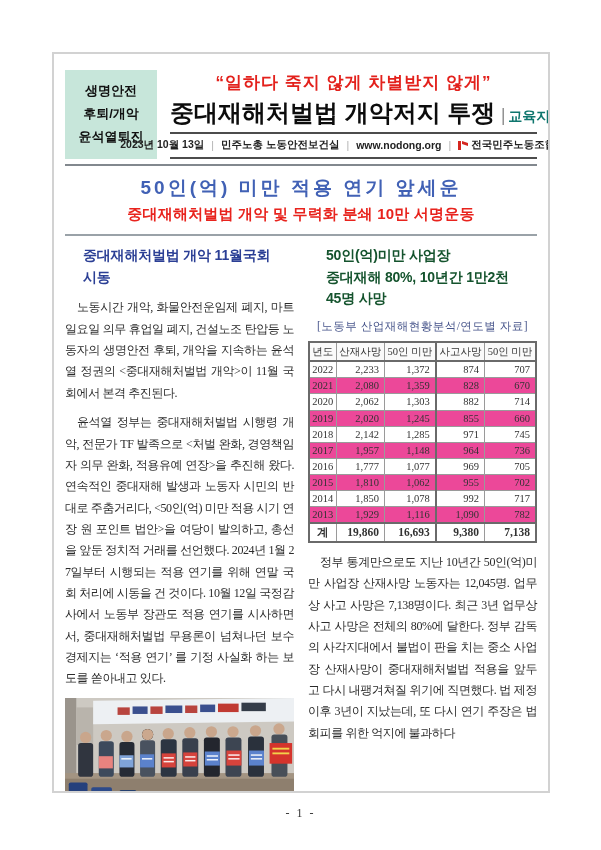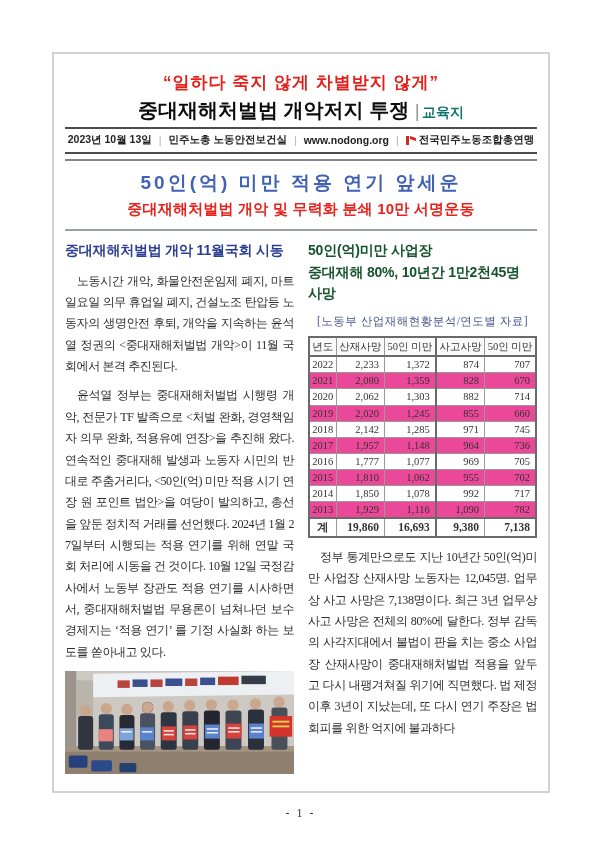--- a/index.html
+++ b/index.html
@@ -25,21 +25,21 @@
   .quote {
     text-align:center; color:#e3211c; font-weight:900; font-size:17px;
     letter-spacing:1px; font-family:"Liberation Sans", sans-serif;
     padding:1px 0 3px;
   }
   .title-row {
     text-align:center; border-bottom:2px solid #4c4c4c; padding-bottom:3px;
     white-space:nowrap;
   }
   .title {
-    font-size:20px; font-weight:900; color:#0c0c0c; letter-spacing:0px;
+    font-size:24px; font-weight:900; color:#0c0c0c; letter-spacing:0px;
     font-family:"Liberation Sans", sans-serif;
   }
   .tsep { color:#555; font-weight:400; font-size:19px; margin:0 3px 0 6px; }
   .edition { font-size:14px; font-weight:800; color:#0f766e; font-family:"Liberation Sans", sans-serif; }
   .dateline {
     display:flex; justify-content:center; align-items:center; gap:7px;
     padding:4px 0 5px; border-bottom:2px solid #4c4c4c;
     font-size:10.5px; font-weight:700; color:#222; white-space:nowrap;
     font-family:"Liberation Sans", sans-serif;
   }
@@ -56,21 +56,21 @@
   .main-head {
     color:#e8231d; font-size:15px; font-weight:900; letter-spacing:0.2px;
     font-family:"Liberation Sans", sans-serif;
   }
 
   
   .columns { display:grid; grid-template-columns:1fr 1fr; gap:14px; padding-top:9px; }
   .col { min-width:0; }
   .colhead {
     font-family:"Liberation Sans", sans-serif; font-size:14px; font-weight:800;
-    margin:0 0 9px; line-height:1.55; letter-spacing:-0.2px;
+    margin:0 18px 9px; line-height:1.55; letter-spacing:-0.2px;
   }
   .h-blue { color:#2b3f95; }
   .h-red  { color:#14532d; }
   p.body {
     font-size:12px; line-height:1.78; text-align:justify; word-break:break-all;
     color:#2b2b2b; margin:8px 0 8px; text-indent:12px; letter-spacing:-0.4px;
   }
 
   
   .tcaption {
@@ -105,20 +105,25 @@
     font-size:12px; color:#333; letter-spacing:2px;
   }
 </style>
 </head>
 <body>
 
 <div class="canvas">
   <div class="sheet">
 
     <header class="masthead">
+      <div class="mast-box">
+        <div>생명안전</div>
+        <div>후퇴/개악</div>
+        <div>윤석열퇴진</div>
+      </div>
       <div class="mast-right">
         <div class="quote">“일하다 죽지 않게 차별받지 않게”</div>
         <div class="title-row">
           <span class="title">중대재해처벌법 개악저지 투쟁</span><span class="tsep">|</span><span class="edition">교육지</span>
         </div>
         <div class="dateline">
           <span>2023년 10월 13일</span>
           <span class="dsep">|</span>
           <span>민주노총 노동안전보건실</span>
           <span class="dsep">|</span>

